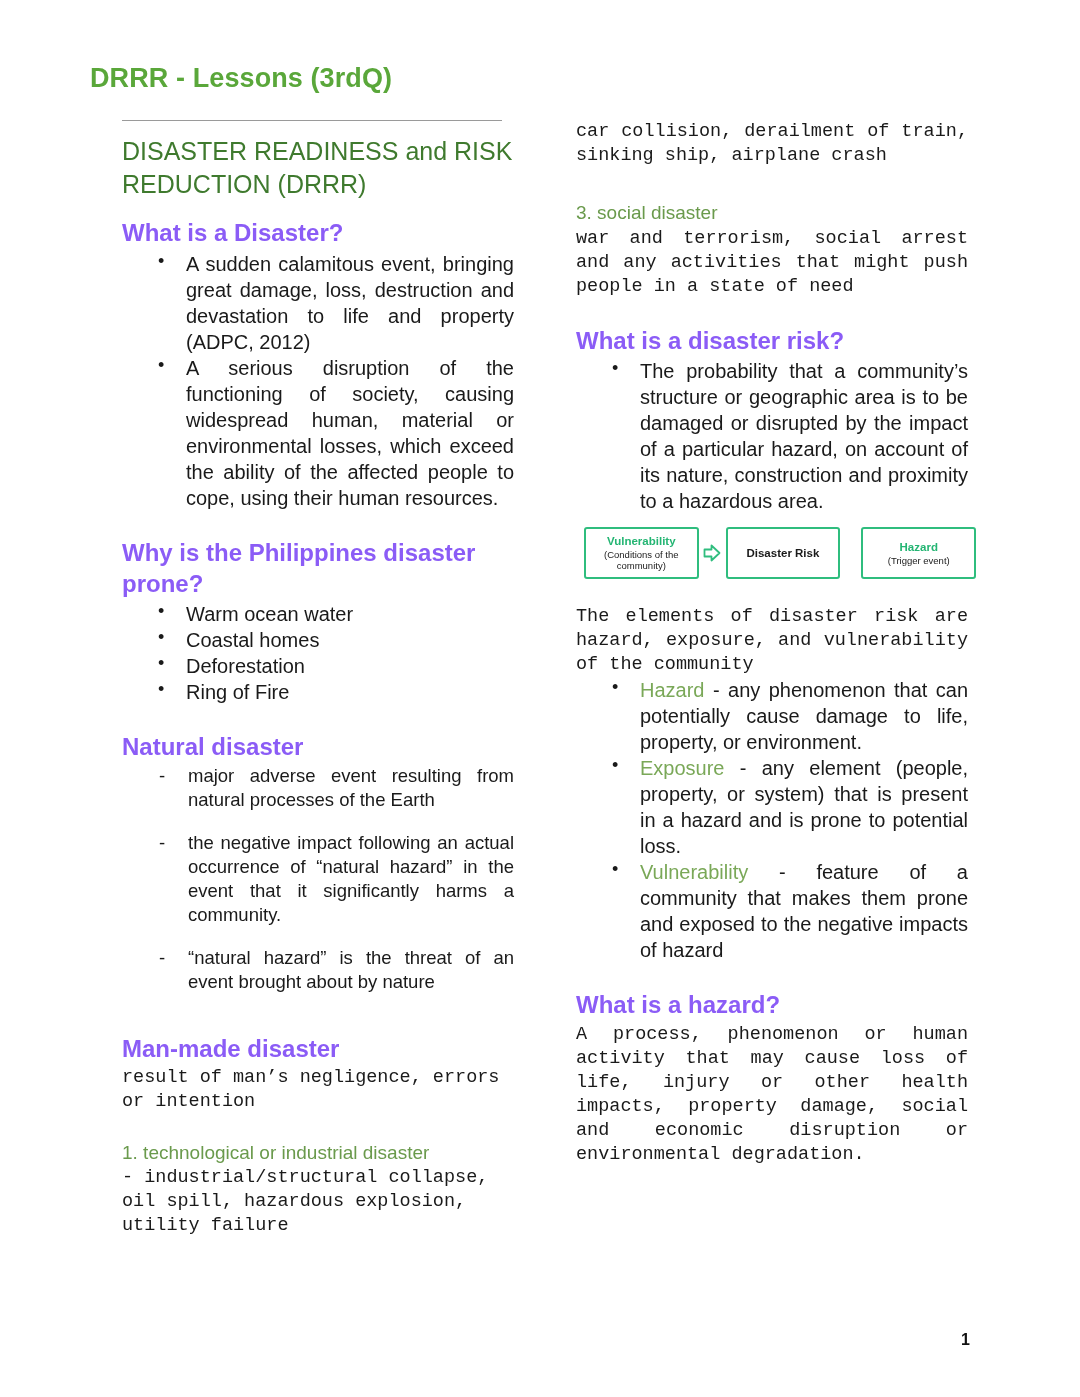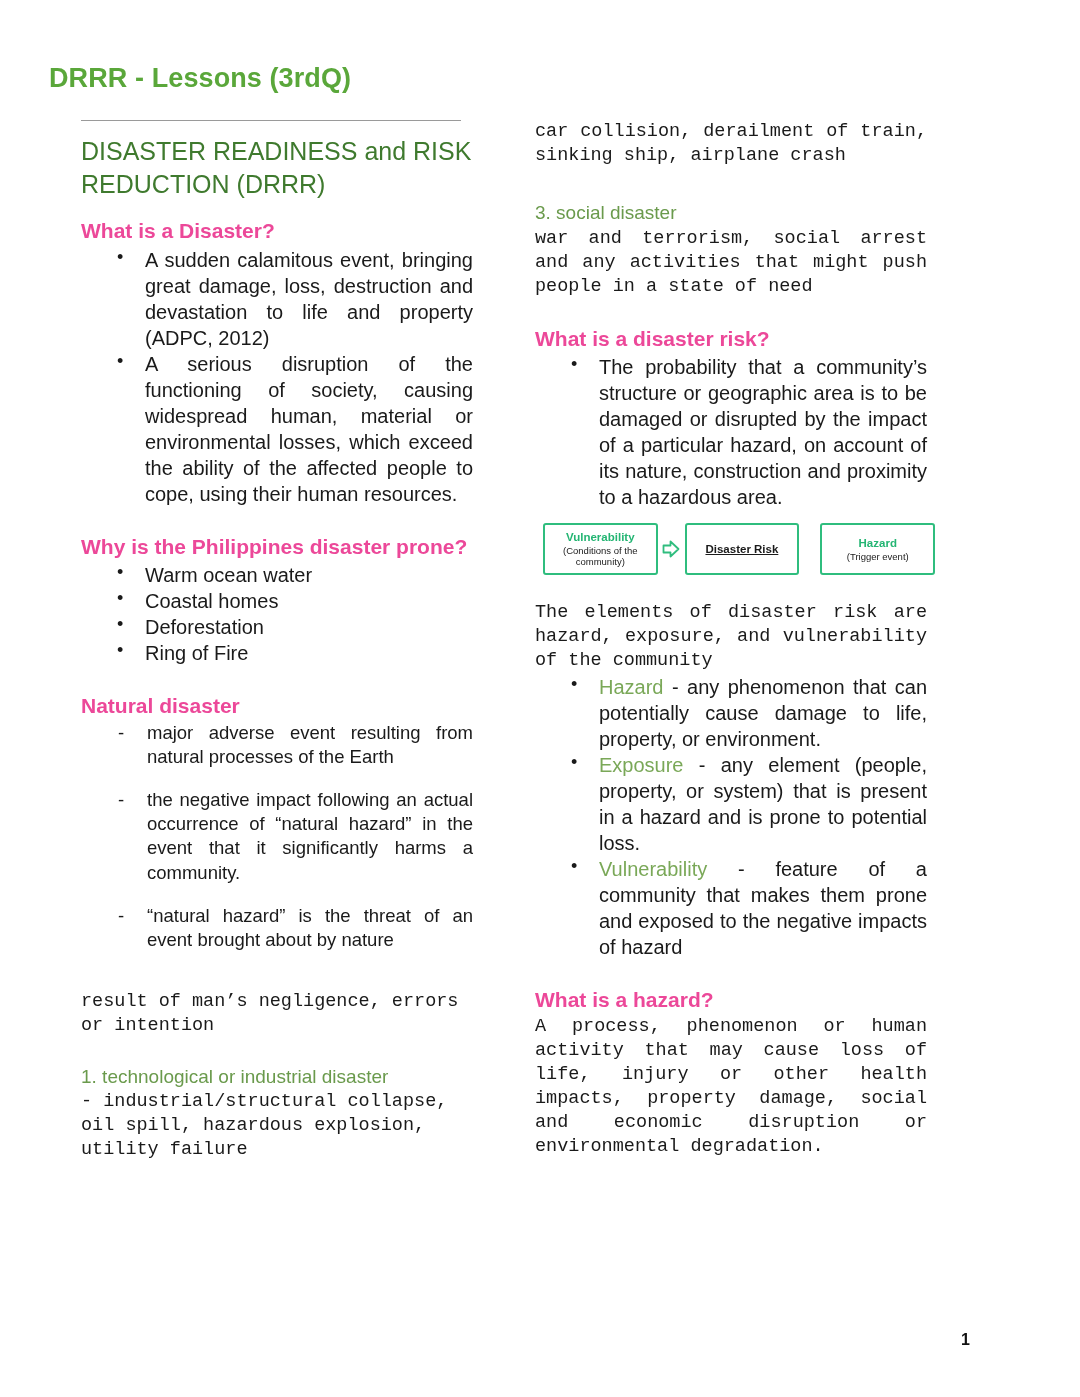--- a/index.html
+++ b/index.html
@@ -12,21 +12,21 @@
     color: #1a1a1a;
     position: relative;
     overflow: hidden;
   }
 
   .page {
     position: absolute;
     left: 0; top: 0;
     width: 1080px;
     height: 1397px;
-    padding: 48px 110px 40px 49px;
+    padding: 48px 110px 40px 90px;
   }
 
   
   .doc-title {
     font-size: 27px;
     font-weight: bold;
     color: #5aa73a;
     letter-spacing: 0.1px;
     margin: 14px 0 0 0;
     line-height: 1.2;
@@ -56,23 +56,23 @@
 
   
   .h-big {
     font-size: 25px;
     font-weight: normal;
     color: #3f7a2e;
     line-height: 1.32;
     margin: 0 0 16px 0;
   }
   .h-bold {
-    font-size: 21px;
+    font-size: 24px;
     font-weight: bold;
-    color: #ec4899;
+    color: #8b5cf6;
     margin: 0 0 2px 0;
     line-height: 1.3;
   }
   .h-num {
     font-size: 19px;
     font-weight: normal;
     color: #6a9a4c;
     margin: 0 0 1px 0;
     line-height: 1.34;
   }
@@ -161,21 +161,21 @@
   .dbox-1 { width: 118px; }
   .dbox-2 { width: 118px; }
   .dbox-3 { width: 118px; }
   .dbox-title {
     font-size: 11.5px;
     font-weight: bold;
     color: #24b573;
     line-height: 1.15;
     text-align: center;
   }
-  .dbox-title.dark { color: #1a1a1a; text-decoration: underline; }
+  .dbox-title.dark { color: #1a1a1a; }
   .dbox-sub {
     font-size: 9.5px;
     color: #1a1a1a;
     line-height: 1.18;
     text-align: center;
     margin-top: 1px;
   }
   .arrow-cell {
     width: 28px;
     display: flex;
@@ -229,20 +229,21 @@
 
       <div class="h-bold">Natural disaster</div>
       <ul class="dashes">
         <li>major adverse event resulting from natural processes of the Earth</li>
         <li>the negative impact following an actual occurrence of “natural hazard” in the event that it significantly harms a community.</li>
         <li>“natural hazard” is the threat of an event brought about by nature</li>
       </ul>
 
       <div class="gap-md"></div>
 
+      <div class="h-bold">Man-made disaster</div>
       <p class="body-txt left">result of man’s negligence, errors or intention</p>
 
       <div class="gap-lg"></div>
 
       <div class="h-num">1. technological or industrial disaster</div>
       <p class="body-txt left">- industrial/structural collapse, oil spill, hazardous explosion, utility failure</p>
 
     </div>
 
     <div class="col-right">

